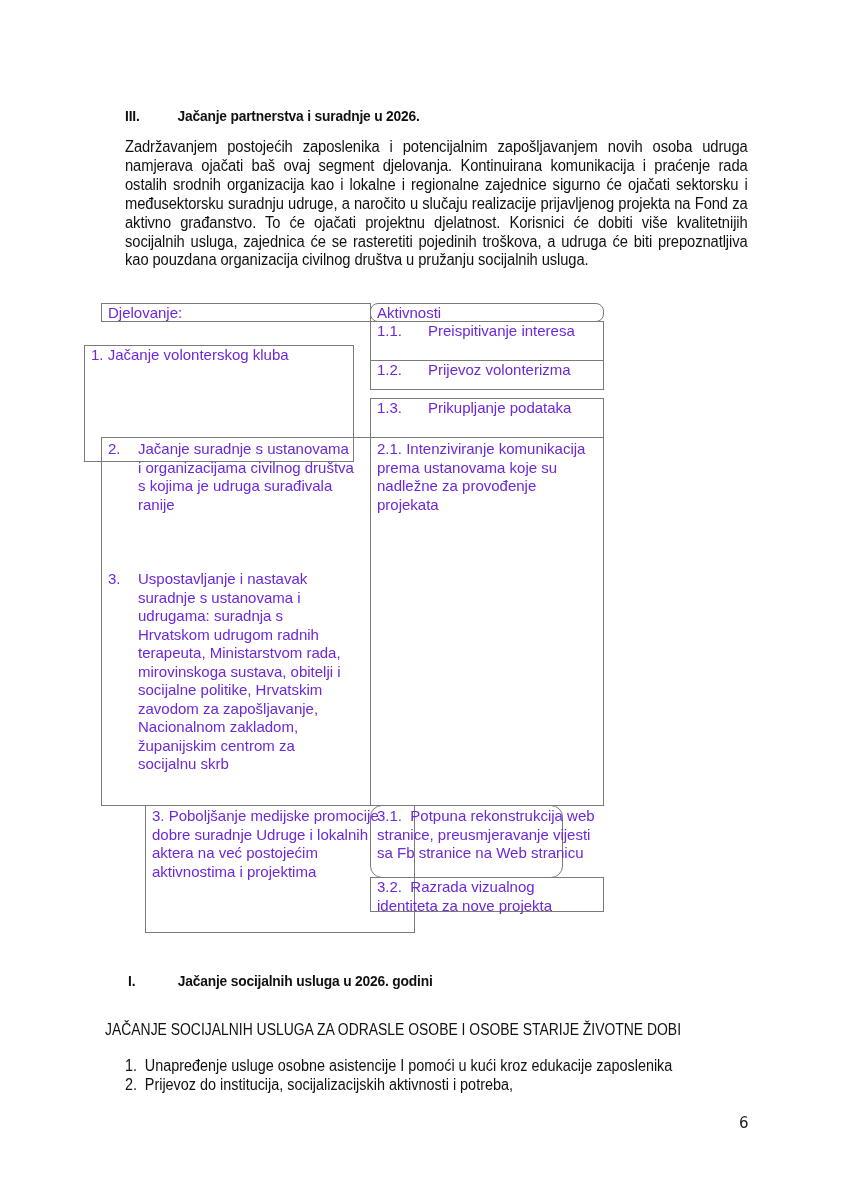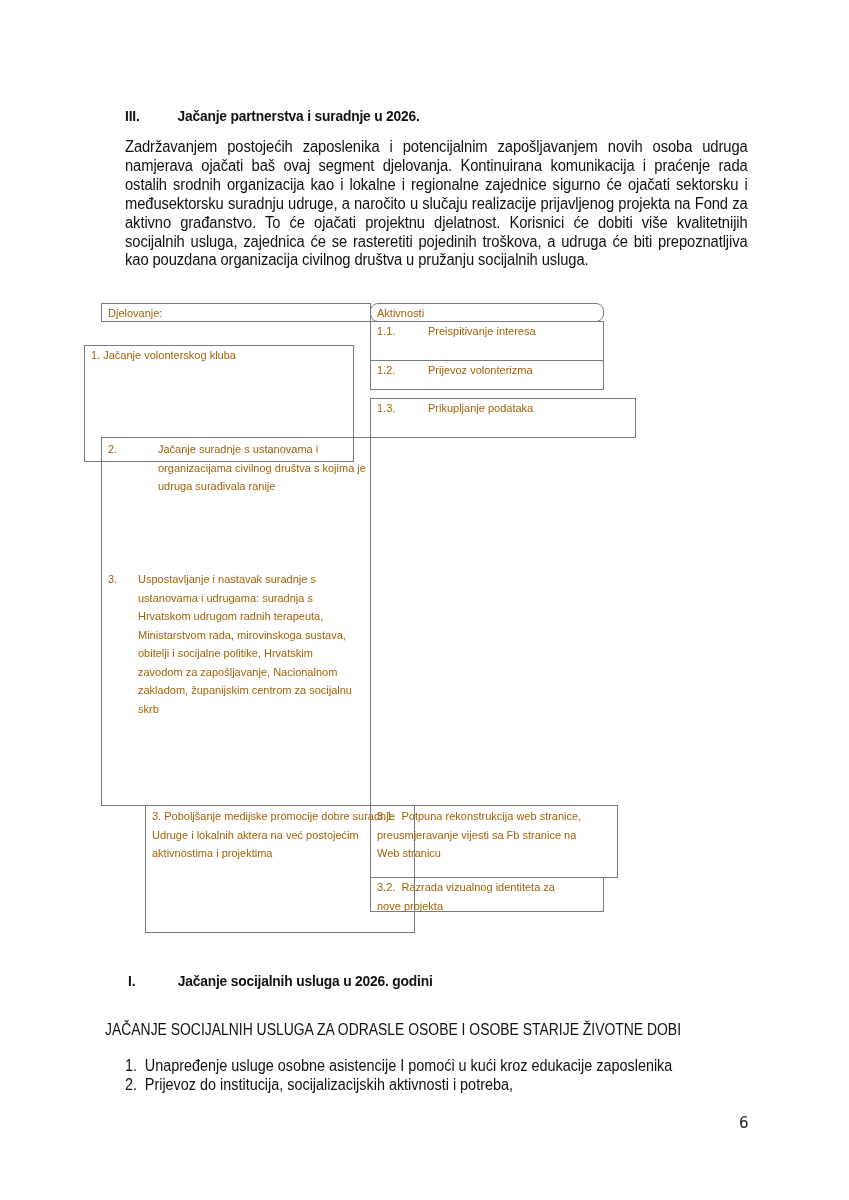--- a/index.html
+++ b/index.html
@@ -16,21 +16,21 @@
   .heading .title { position: absolute; left: 57px; white-space: nowrap; }
   .para {
     left: 125px; top: 138px; width: 676px;
     font-size: 16px; line-height: 18.9px; text-align: justify;
     transform: scaleX(0.921); transform-origin: left top;
     letter-spacing: -0.1px;
   }
   .para p { margin: 0; text-align-last: left; }
   .tbl-cell {
     position: absolute; border: 1px solid #7a7a7a; box-sizing: border-box;
-    font-size: 11px; line-height: 18.5px; color: #a16207;
+    font-size: 15px; line-height: 18.5px; color: #6d28d9;
   }
   .cell-text { position: absolute; left: 6px; top: 0px; right: 4px; }
   .num-hang { position: absolute; left: 0; }
   .hang-text { position: absolute; left: 30px; right: 0; }
   .act-num { position: absolute; left: 0; }
   .act-label { position: absolute; left: 51px; white-space: nowrap; text-align: right; }
   .upper {
     left: 105px; top: 1021px; font-size: 16px; white-space: nowrap;
     transform: scaleX(0.87); transform-origin: left top;
   }
@@ -74,44 +74,47 @@
       <span class="act-num">1.1.</span>
       <span class="act-label">Preispitivanje interesa</span>
     </span>
   </div>
   <div class="tbl-cell" style="left:370px; top:360px; width:234px; height:30px;padding-left:7px;">
     <span class="cell-text">
       <span class="act-num">1.2.</span>
       <span class="act-label">Prijevoz volonterizma</span>
     </span>
   </div>
-  <div class="tbl-cell" style="left:370px; top:398px; width:266px; height:40px;text-decoration:underline;">
+  <div class="tbl-cell" style="left:370px; top:398px; width:234px; height:40px;text-decoration:underline;">
     <span class="cell-text">
       <span class="act-num">1.3.</span>
       <span class="act-label">Prikupljanje podataka</span>
     </span>
   </div>
 
   <div class="tbl-cell" style="left:101px; top:437px; width:270px; height:369px;">
     <div class="cell-text" style="top:2px;">
       <div style="position:relative; height:130px;">
         <span class="num-hang">2.</span>
-        <span class="hang-text" style="width:218px;margin-left:20px;">Jačanje suradnje s ustanovama i organizacijama civilnog društva s kojima je udruga surađivala ranije</span>
+        <span class="hang-text" style="width:218px;">Jačanje suradnje s ustanovama i organizacijama civilnog društva s kojima je udruga surađivala ranije</span>
       </div>
       <div style="position:relative;">
         <span class="num-hang">3.</span>
         <span class="hang-text" style="width:218px;">Uspostavljanje i nastavak suradnje s ustanovama i udrugama: suradnja s Hrvatskom udrugom radnih terapeuta, Ministarstvom rada, mirovinskoga sustava, obitelji i socijalne politike, Hrvatskim zavodom za zapošljavanje, Nacionalnom zakladom, županijskim centrom za socijalnu skrb</span>
       </div>
     </div>
   </div>
+  <div class="tbl-cell" style="left:370px; top:437px; width:234px; height:369px;">
+    <span class="cell-text" style="top:2px; width:224px;">2.1. Intenziviranje komunikacija prema ustanovama koje su nadležne za provođenje projekata</span>
+  </div>
 
   <div class="tbl-cell" style="left:101px; top:805px; width:270px; height:128px;margin-left:44px;">
     <span class="cell-text" style="top:1px; width:250px;">3. Poboljšanje medijske promocije dobre suradnje Udruge i lokalnih aktera na već postojećim aktivnostima i projektima</span>
   </div>
-  <div class="tbl-cell" style="left:370px; top:805px; width:248px; height:73px;">
+  <div class="tbl-cell" style="left:370px; top:805px; width:193px; height:73px;border-radius:12px;">
     <span class="cell-text" style="top:1px; width:224px; white-space:pre-wrap;">3.1.  Potpuna rekonstrukcija web stranice, preusmjeravanje vijesti sa Fb stranice na Web stranicu</span>
   </div>
   <div class="tbl-cell" style="left:370px; top:877px; width:234px; height:35px;">
     <span class="cell-text" style="top:0px; width:200px; white-space:pre-wrap;">3.2.  Razrada vizualnog identiteta za nove projekta</span>
   </div>
 </div>
 
 <div class="abs heading" style="left:128px; top:972px; width:500px; height:20px;">
   <span class="num">I.</span>
   <span class="title" style="left:54px;">Jačanje socijalnih usluga u 2026. godini</span>

